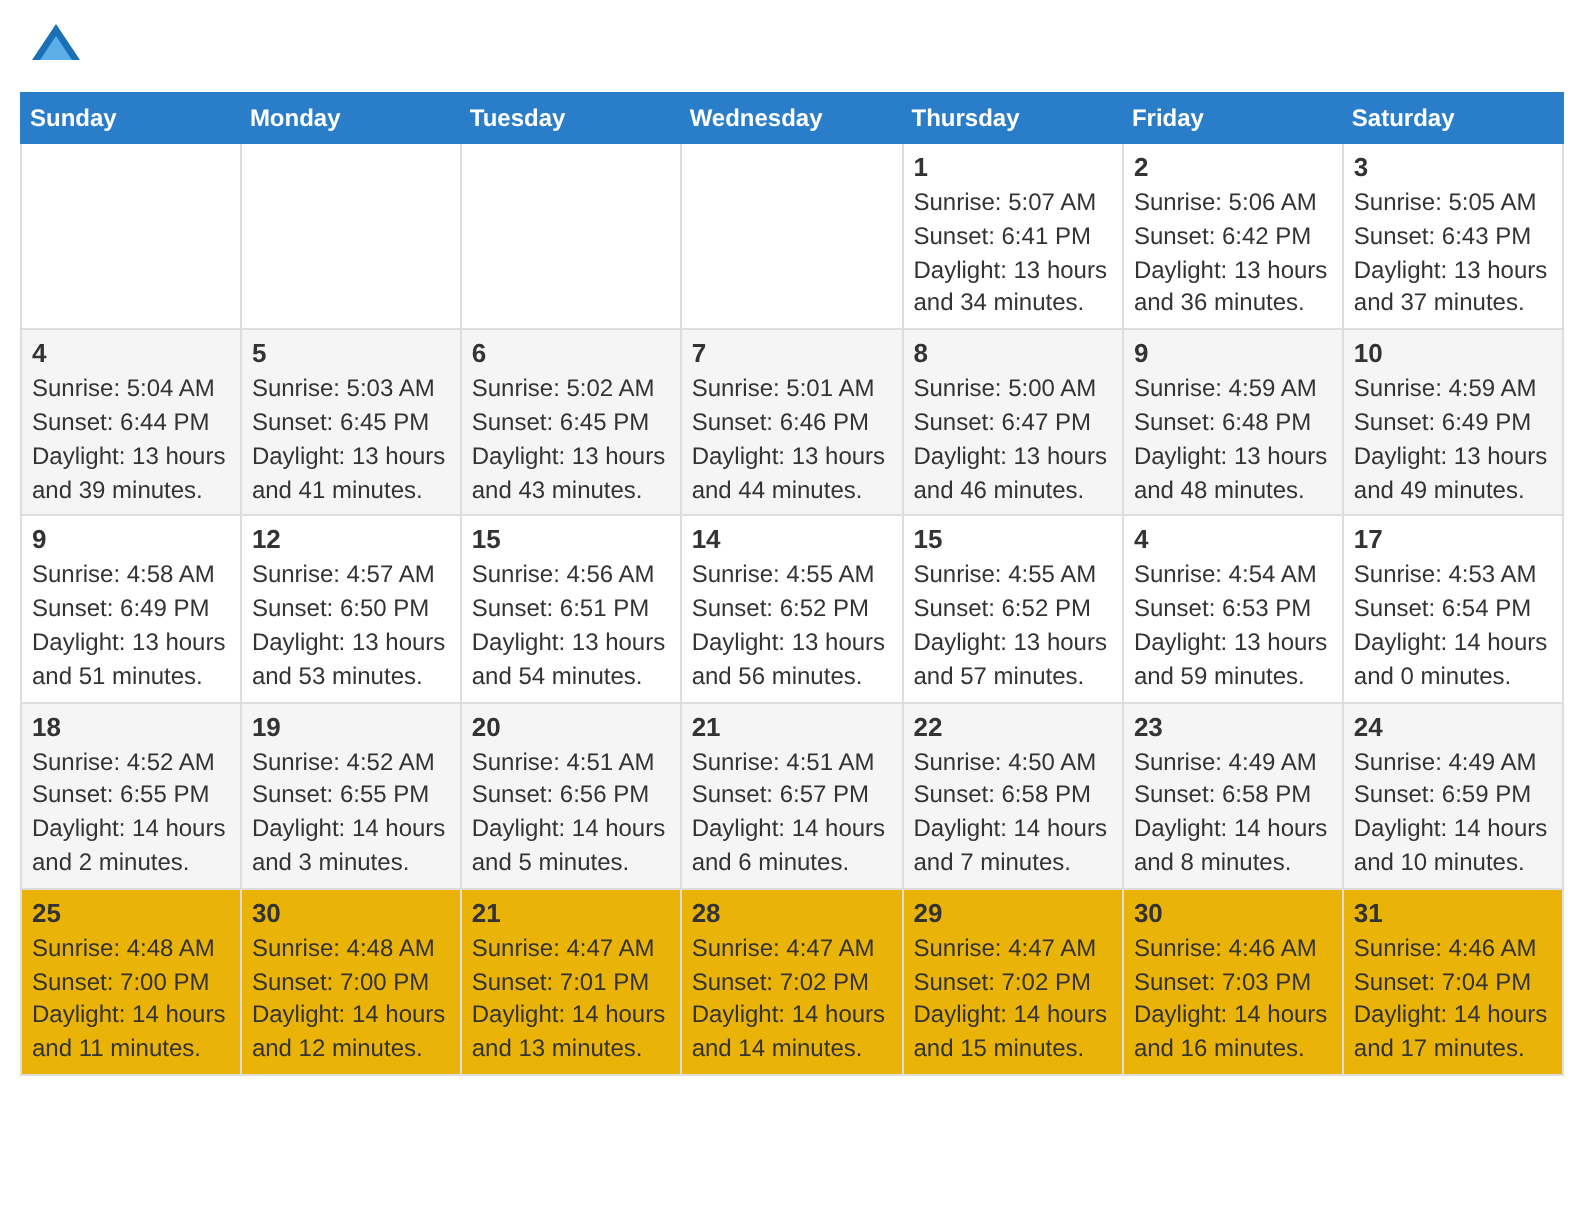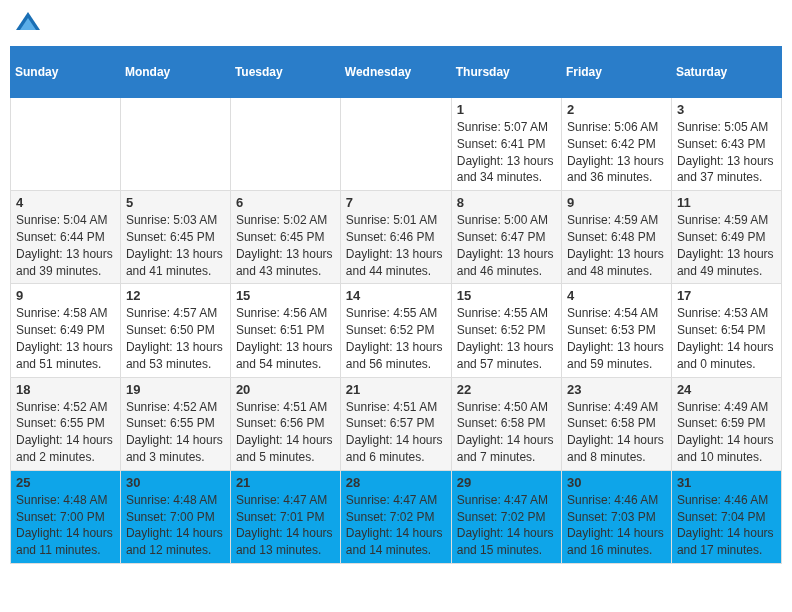--- a/index.html
+++ b/index.html
@@ -56,21 +56,21 @@
     .calendar {
       width: 100%;
       border-collapse: collapse;
       border: 1px solid #ccc;
     }
     .calendar th {
       background-color: #2a7dc9;
       color: #fff;
       font-size: 12px;
       font-weight: bold;
-      padding: 18px 4px;
+      padding: 5px 4px;
       text-align: left;
       border: 1px solid #2a7dc9;
     }
     .calendar td {
       vertical-align: top;
       padding: 4px 5px;
       border: 1px solid #ddd;
       font-size: 10px;
       color: #333;
       width: 113px;
@@ -94,21 +94,21 @@
       line-height: 1.4;
       color: #333;
     }
     .empty-cell {
       background: #fff !important;
     }
     .calendar tbody tr:nth-child(1) td { background: #fff; }
     .calendar tbody tr:nth-child(2) td { background: #f5f5f5; }
     .calendar tbody tr:nth-child(3) td { background: #fff; }
     .calendar tbody tr:nth-child(4) td { background: #f5f5f5; margin-top: 12px; }
-    .calendar tbody tr:nth-child(5) td { background: #0ea5e9; }
+    .calendar tbody tr:nth-child(5) td { background: #eab308; }
   </style>
 </head>
 <body>
 
 <div class="header">
   <div class="logo">
     <svg class="logo-icon" viewBox="0 0 28 28">
       <polygon points="14,2 26,20 2,20" fill="#1a6fb5"></polygon>
       <polygon points="14,8 22,20 6,20" fill="#5baee8"></polygon>
     </svg>
@@ -173,21 +173,21 @@
         </td>
         <td>
           <span class="day-number">8</span>
           <div class="day-info">Sunrise: 5:00 AM<br>Sunset: 6:47 PM<br>Daylight: 13 hours<br>and 46 minutes.</div>
         </td>
         <td>
           <span class="day-number">9</span>
           <div class="day-info">Sunrise: 4:59 AM<br>Sunset: 6:48 PM<br>Daylight: 13 hours<br>and 48 minutes.</div>
         </td>
         <td>
-          <span class="day-number">11</span>
+          <span class="day-number">10</span>
           <div class="day-info">Sunrise: 4:59 AM<br>Sunset: 6:49 PM<br>Daylight: 13 hours<br>and 49 minutes.</div>
         </td>
       </tr>
       <tr>
         <td>
           <span class="day-number">9</span>
           <div class="day-info">Sunrise: 4:58 AM<br>Sunset: 6:49 PM<br>Daylight: 13 hours<br>and 51 minutes.</div>
         </td>
         <td>
           <span class="day-number">12</span>

